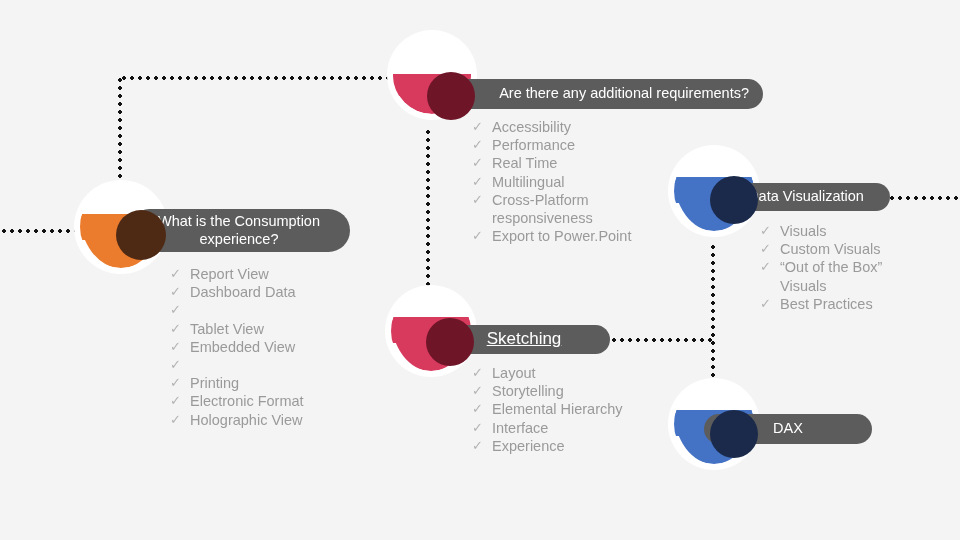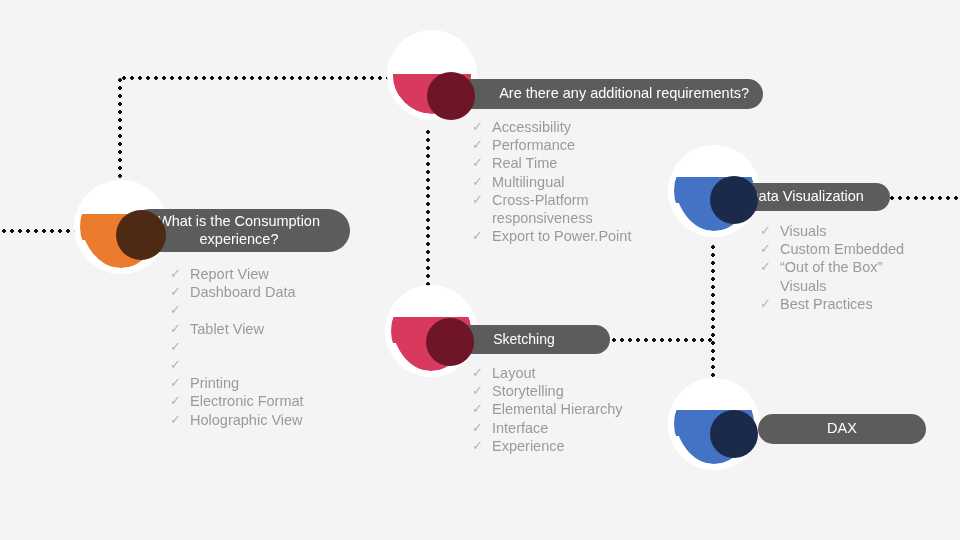--- a/index.html
+++ b/index.html
@@ -193,20 +193,21 @@
       </div>
       <div class="row">
         <span class="tick">✓</span>
       </div>
       <div class="row">
         <span class="tick">✓</span>
         <span class="txt">Tablet View</span>
       </div>
       <div class="row">
         <span class="tick">✓</span>
+        <span class="txt">Embedded View</span>
       </div>
       <div class="row">
         <span class="tick">✓</span>
       </div>
       <div class="row">
         <span class="tick">✓</span>
         <span class="txt">Printing</span>
       </div>
       <div class="row">
         <span class="tick">✓</span>
@@ -229,42 +230,42 @@
     <div class="pill" style="left:722px; top:183px; width:168px; height:28px; font-size:14.5px;">
       <span>Data Visualization</span>
     </div>
     <div class="blist" style="left:760px; top:222px; width:190px;">
       <div class="row">
         <span class="tick">✓</span>
         <span class="txt">Visuals</span>
       </div>
       <div class="row">
         <span class="tick">✓</span>
-        <span class="txt">Custom Embedded</span>
+        <span class="txt">Custom Visuals</span>
       </div>
       <div class="row">
         <span class="tick">✓</span>
         <span class="txt">“Out of the Box”
 Visuals</span>
       </div>
       <div class="row">
         <span class="tick">✓</span>
         <span class="txt">Best Practices</span>
       </div>
     </div>
   </div>
 
   <div class="node">
     <div class="halo" style="left:385px; top:285px; width:92px; height:92px;"></div>
     <div class="disc" style="left:391px; top:291px; width:80px; height:80px; overflow:hidden; border-radius:50%;">
       <div class="body" style="top:26px; height:54px; background:#d83a5e;"></div>
       <div style="position:absolute;left:0;top:26px;width:100%;height:26px;background:#d83a5e;"></div>
     </div>
     <div class="overlap" style="left:426px; top:318px; width:48px; height:48px; background:#6e1528;"></div>
-    <div class="pill" style="left:438px; top:325px; width:172px; height:29px; font-size:14px;">
+    <div class="pill" style="left:438px; top:325px; width:172px; height:29px; font-size:17px;text-decoration:underline;">
       <span>Sketching</span>
     </div>
     <div class="blist" style="left:472px; top:364px; width:210px;">
       <div class="row">
         <span class="tick">✓</span>
         <span class="txt">Layout</span>
       </div>
       <div class="row">
         <span class="tick">✓</span>
         <span class="txt">Storytelling</span>
@@ -284,18 +285,18 @@
     </div>
   </div>
 
   <div class="node">
     <div class="halo" style="left:668px; top:378px; width:92px; height:92px;"></div>
     <div class="disc" style="left:674px; top:384px; width:80px; height:80px; overflow:hidden; border-radius:50%;">
       <div class="body" style="top:26px; height:54px; background:#4472c4;"></div>
       <div style="position:absolute;left:0;top:26px;width:100%;height:26px;background:#4472c4;"></div>
     </div>
     <div class="overlap" style="left:710px; top:410px; width:48px; height:48px; background:#1b2a4a;"></div>
-    <div class="pill" style="left:758px; top:414px; width:168px; height:30px; font-size:14.5px;">
+    <div class="pill" style="left:704px; top:414px; width:168px; height:30px; font-size:14.5px;">
       <span>DAX</span>
     </div>
   </div>
 
 </div>
 
 </body></html>

